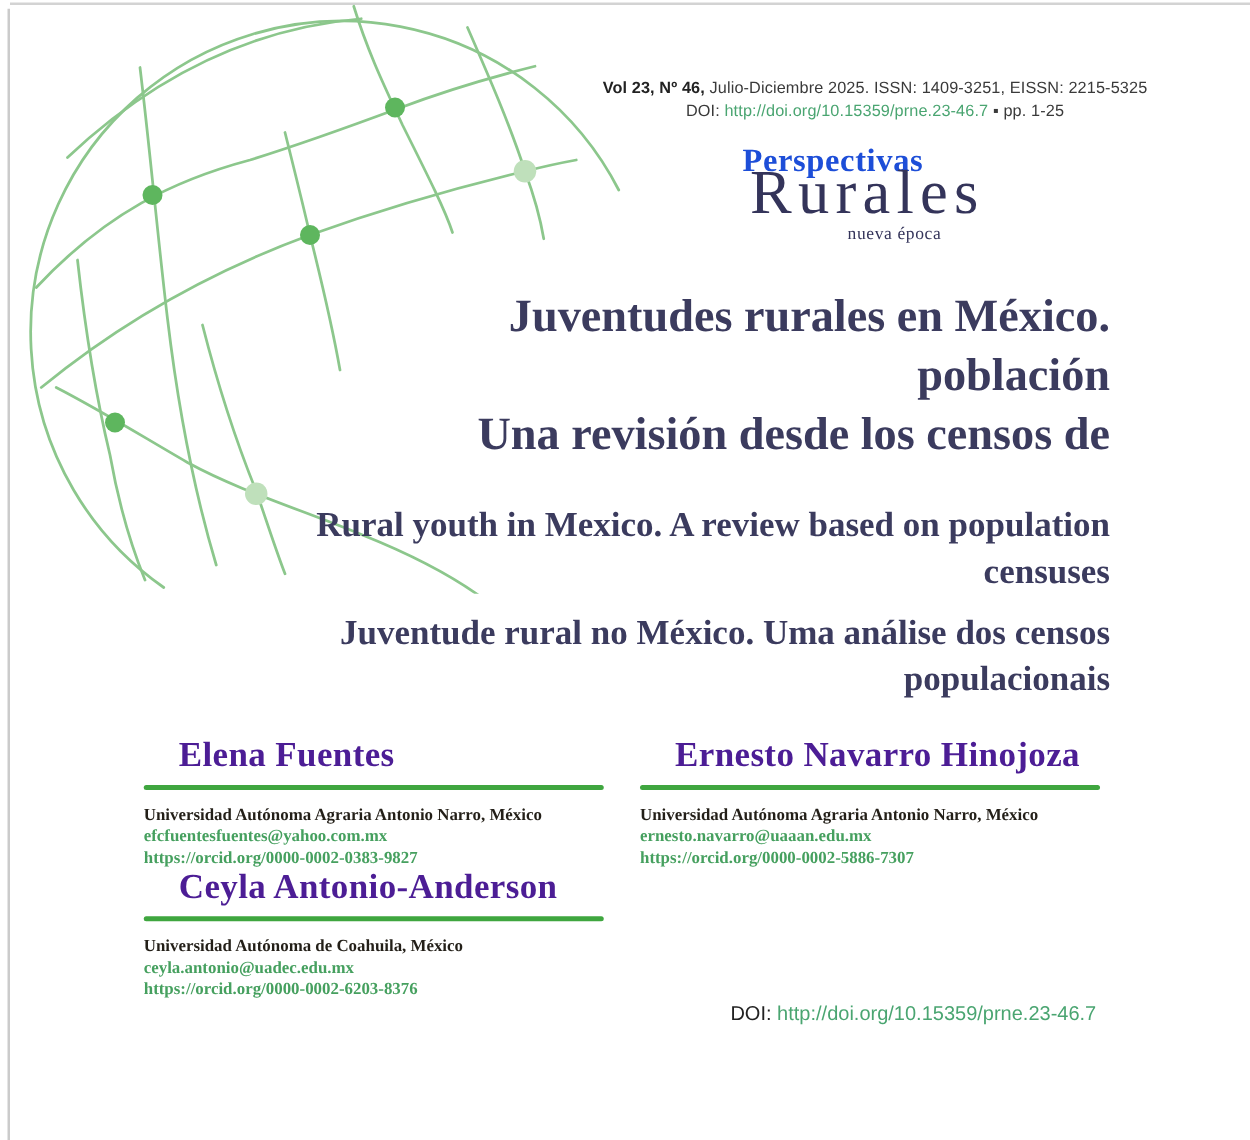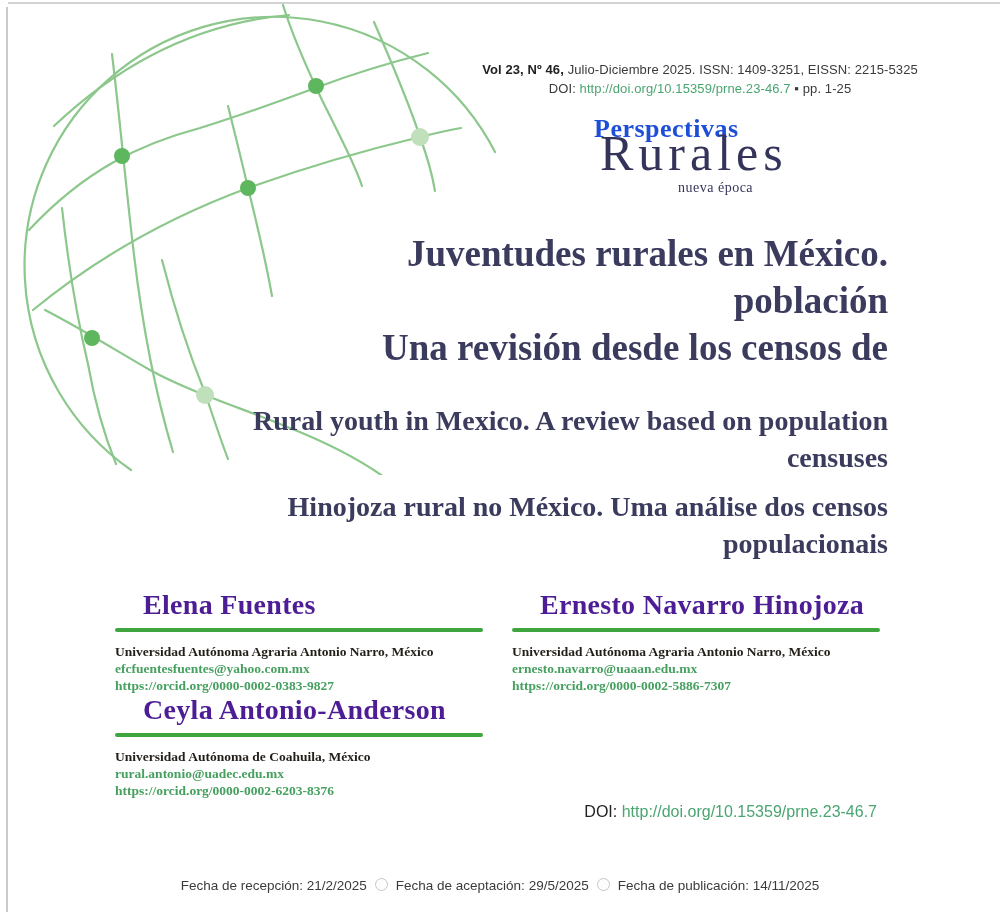--- a/index.html
+++ b/index.html
@@ -103,21 +103,21 @@
   <div class="title-es">
     <div>Juventudes rurales en México.</div>
     <div>población</div>
     <div>Una revisión desde los censos de</div>
   </div>
   <div class="title-sub title-en">
     <div>Rural youth in Mexico. A review based on population</div>
     <div>censuses</div>
   </div>
   <div class="title-sub title-pt">
-    <div>Hinojoza rural no México. Uma análise dos censos</div>
+    <div>Juventude rural no México. Uma análise dos censos</div>
     <div>populacionais</div>
   </div>
 
   <div class="author a1">
     <div class="name">Elena Fuentes</div>
     <div class="rule"></div>
     <div class="affil">Universidad Autónoma Agraria Antonio Narro, México</div>
     <a href="#" class="mail">efcfuentesfuentes@yahoo.com.mx</a>
     <a href="#" class="orcid">https://orcid.org/0000-0002-0383-9827</a>
   </div>
@@ -125,21 +125,20 @@
     <div class="name">Ernesto Navarro Hinojoza</div>
     <div class="rule"></div>
     <div class="affil">Universidad Autónoma Agraria Antonio Narro, México</div>
     <a href="#" class="mail">ernesto.navarro@uaaan.edu.mx</a>
     <a href="#" class="orcid">https://orcid.org/0000-0002-5886-7307</a>
   </div>
   <div class="author a3">
     <div class="name">Ceyla Antonio-Anderson</div>
     <div class="rule"></div>
     <div class="affil">Universidad Autónoma de Coahuila, México</div>
-    <a href="#" class="mail">rural.antonio@uadec.edu.mx</a>
+    <a href="#" class="mail">ceyla.antonio@uadec.edu.mx</a>
     <a href="#" class="orcid">https://orcid.org/0000-0002-6203-8376</a>
   </div>
 
   <div class="doi-footer"><span>DOI: </span><a href="#" class="green-link">http://doi.org/10.15359/prne.23-46.7</a></div>
 
-  <div class="dates"><span>Fecha de recepción: </span><span>21/2/2025</span><span class="orn"></span><span>Fecha de aceptación: </span><span>29/5/2025</span><span class="orn"></span><span>Fecha de publicación: </span><span>14/11/2025</span></div>
 
 </div>
 
 </body></html>

